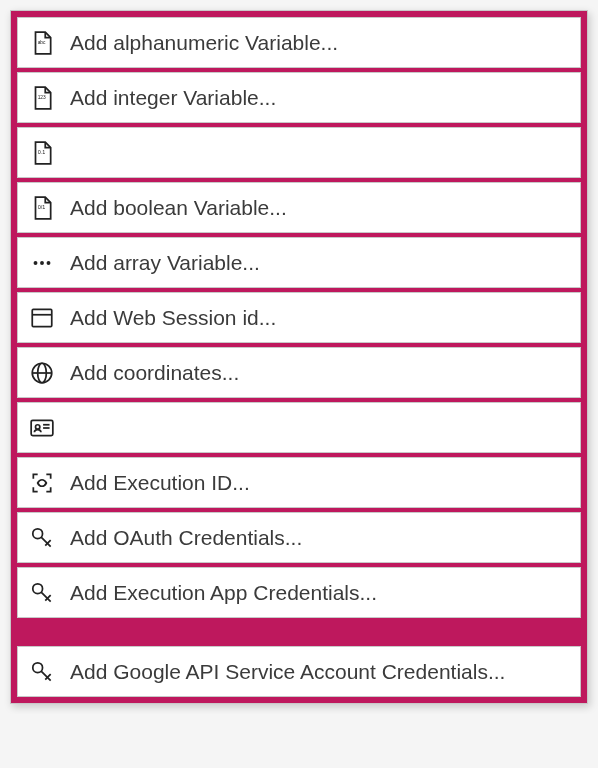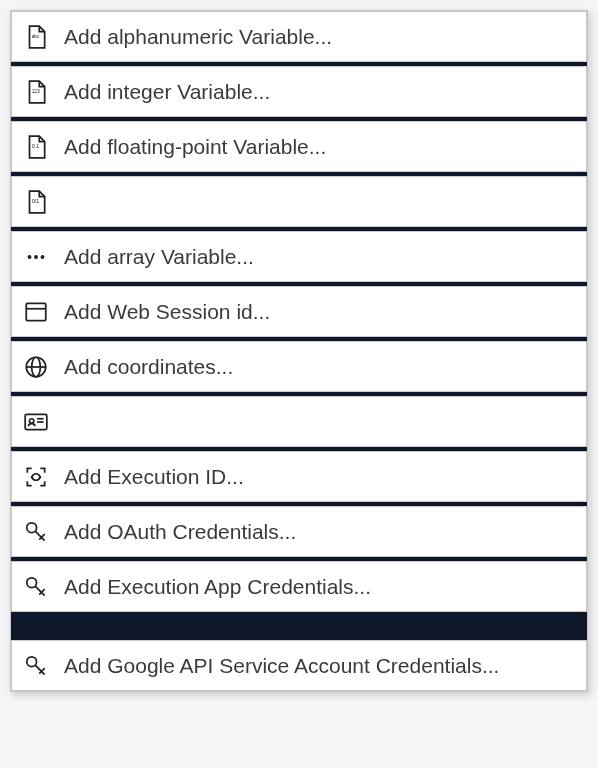--- a/index.html
+++ b/index.html
@@ -7,23 +7,24 @@
       padding: 0;
       box-sizing: border-box;
     }
     body {
       font-family: 'Segoe UI', Tahoma, Geneva, sans-serif;
       background: #f5f5f5;
       padding: 10px;
       width: 598px;
     }
     .menu-container {
-      background: #0f172a;
+      background: #be185d;
       border: 1px solid #c8c8c8;
       box-shadow: 2px 3px 8px rgba(0,0,0,0.18);
+      padding: 6px;
     }
     .menu-item {
       display: flex;
       align-items: center;
       height: 51px;
       border: 1px solid #c8c8c8;
       background: #ffffff;
       padding: 0 10px;
       cursor: pointer;
       margin-bottom: 4px;
@@ -82,31 +83,31 @@
   </div>
 
   <div class="menu-item">
     <span class="icon-wrap">
       <svg viewBox="0 0 24 24">
           <path d="M6 2h9l5 5v15H6z"></path>
           <path d="M15 2v5h5"></path>
           <text x="8" y="13" font-size="5" fill="#222" stroke="none" font-family="sans-serif">0.1</text>
         </svg>
     </span>
-    <span class="menu-label">Add floating-point Variable...</span>
   </div>
 
   <div class="menu-item">
     <span class="icon-wrap">
       <svg viewBox="0 0 24 24">
           <path d="M6 2h9l5 5v15H6z"></path>
           <path d="M15 2v5h5"></path>
           <text x="8" y="13" font-size="5" fill="#222" stroke="none" font-family="sans-serif">0/1</text>
         </svg>
     </span>
+    <span class="menu-label">Add boolean Variable...</span>
   </div>
 
   <div class="menu-item">
     <span class="icon-wrap">
       <svg viewBox="0 0 24 24">
           <circle cx="6" cy="12" r="1.8" fill="#222" stroke="none"></circle>
           <circle cx="12" cy="12" r="1.8" fill="#222" stroke="none"></circle>
           <circle cx="18" cy="12" r="1.8" fill="#222" stroke="none"></circle>
         </svg>
     </span>

